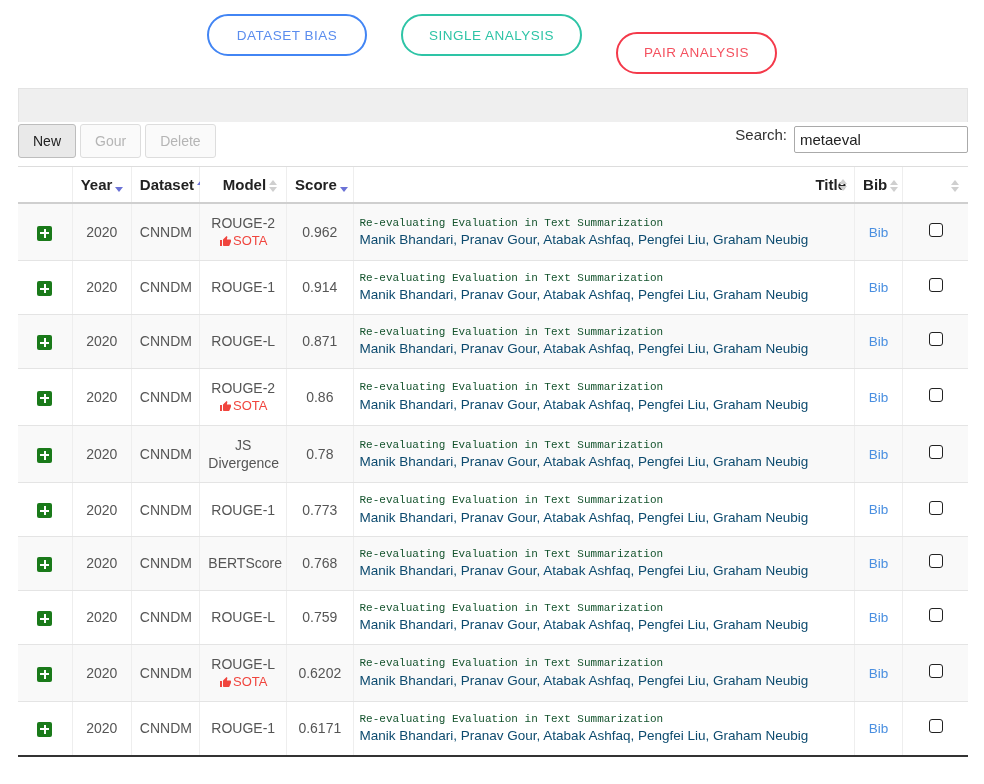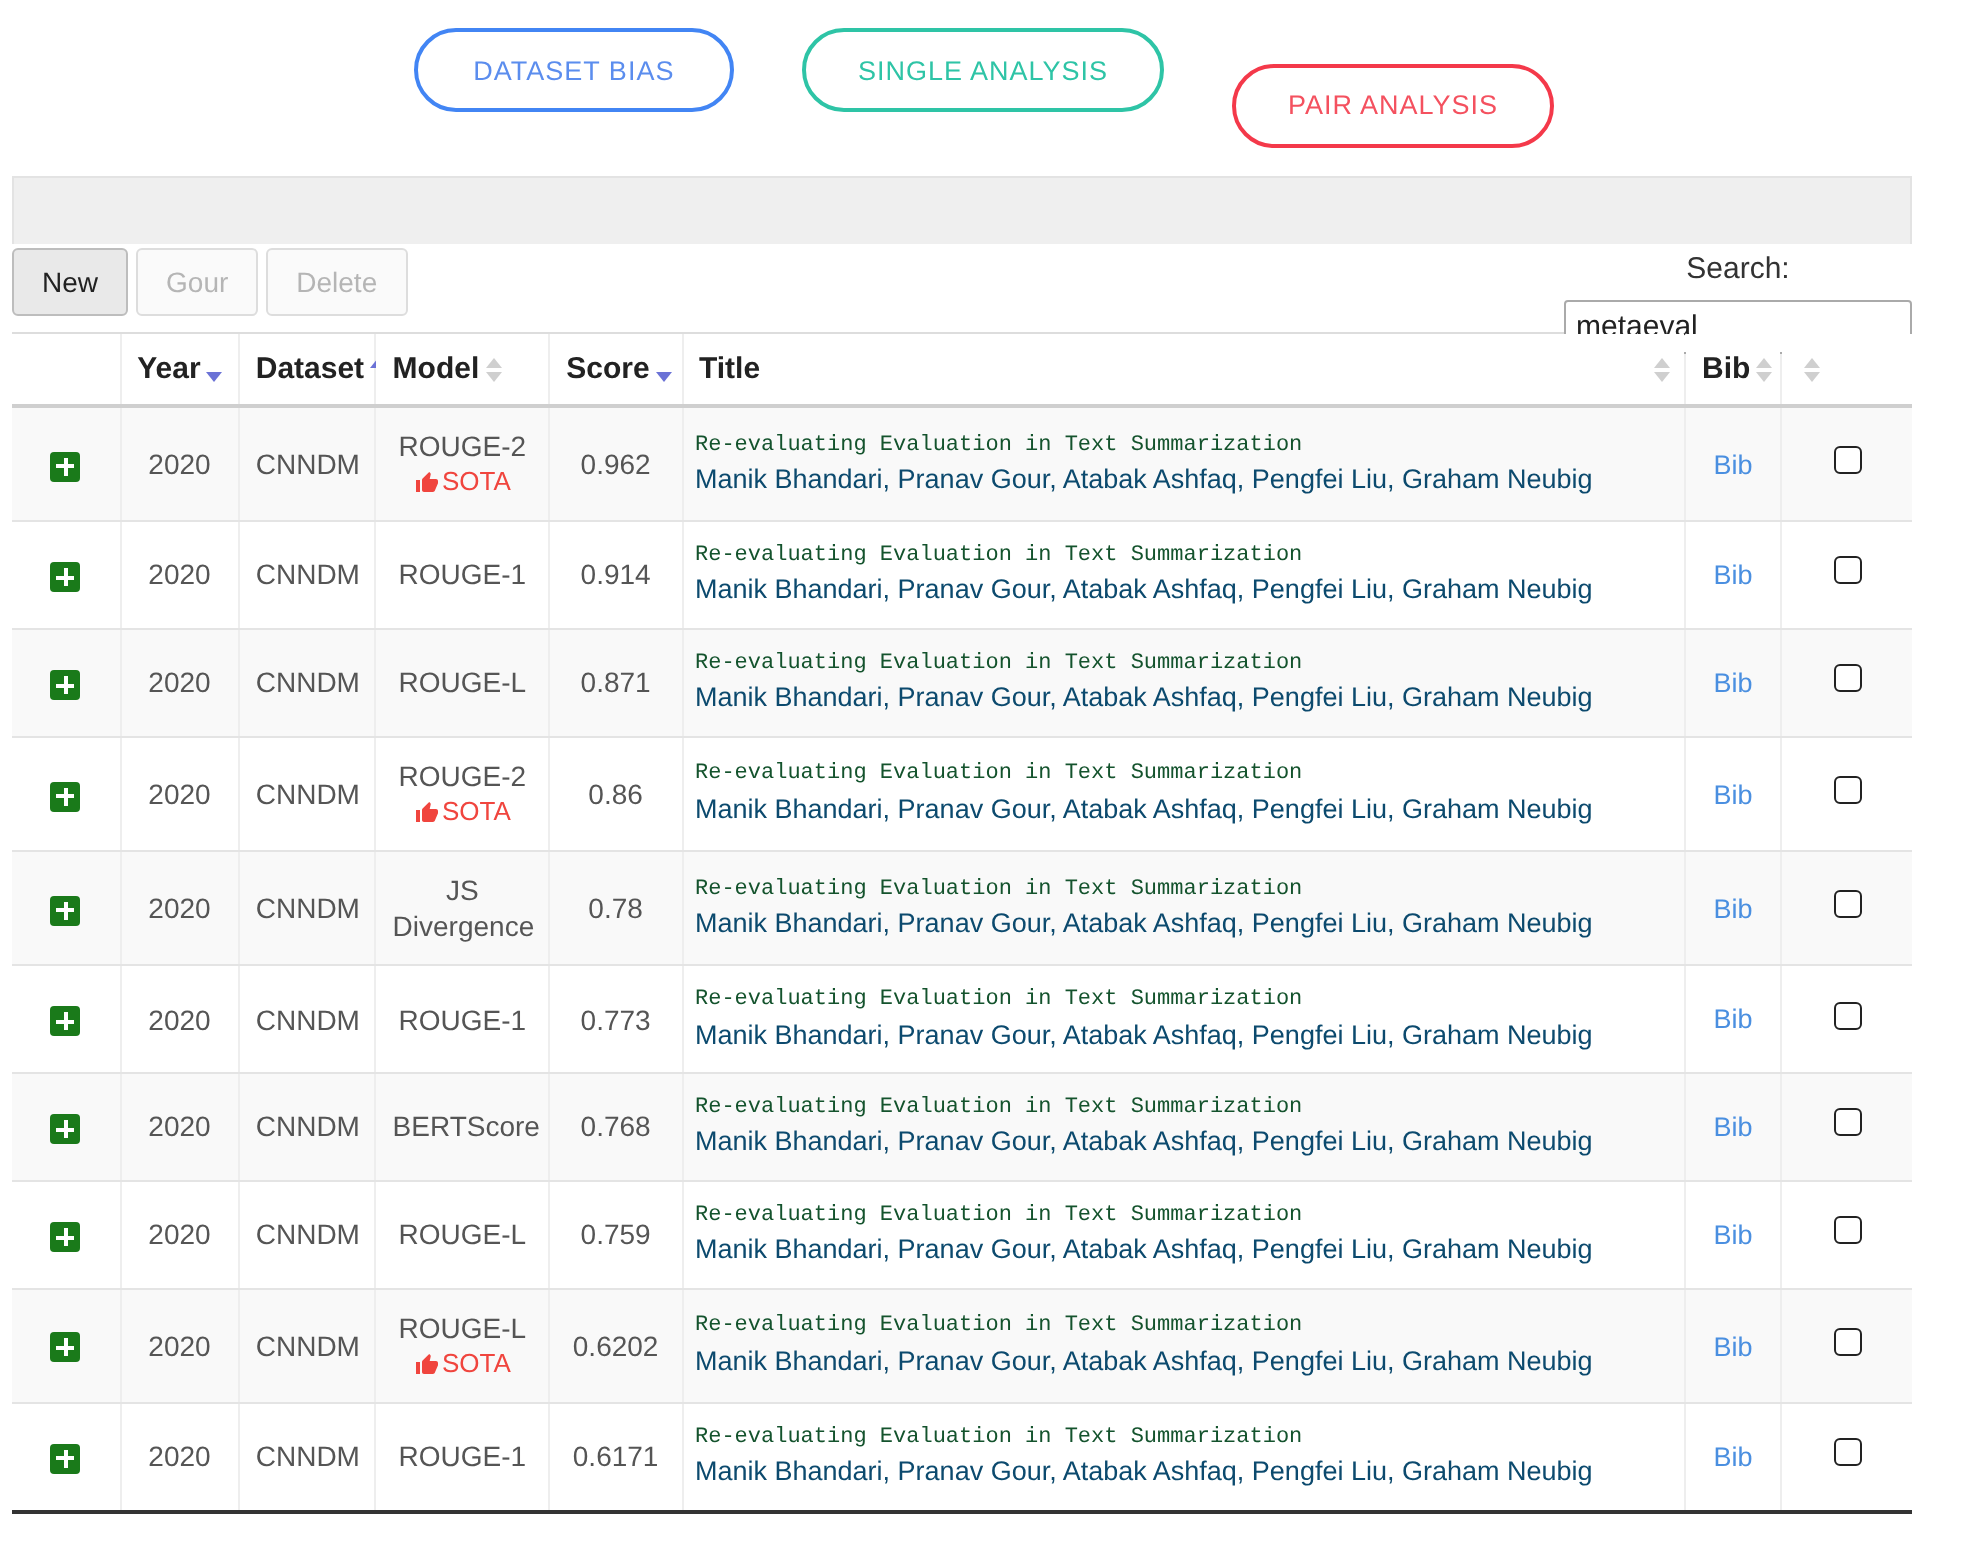--- a/index.html
+++ b/index.html
@@ -34,21 +34,21 @@
     white-space: nowrap;
     font-weight: 400;
   }
   .pill.blue  { border: 2px solid #4285f4; color: #5b8dee; }
   .pill.green { border: 2px solid #2ec4a6; color: #2ec4a6; }
   .pill.red   { border: 2px solid #f4394a; color: #f4515f; }
 
   
   .panel {
     position: absolute;
-    left: 6px;
+    left: 18px;
     top: 88px;
     width: 950px;
   }
   .toolbar-band {
     background: #efefef;
     height: 34px;
     border: 1px solid #e3e3e3;
     border-bottom: none;
   }
   .btnrow {
@@ -75,23 +75,22 @@
     font-family: "Liberation Sans", sans-serif;
   }
   .btn.first { background: #e9e9e9; border-color: #bdbdbd; color: #222; }
   .btn.disabled { color: #b5b5b5; background: #fafafa; border-color: #dddddd; cursor: default; }
 
   .searchbox {
     position: absolute;
     right: 0;
     top: 2px;
     display: flex;
-    align-items: center;
+    align-items: flex-start;
     gap: 7px;
-    flex-direction: column;
   }
   .searchbox label { font-size: 15px; color: #333; }
   .searchbox input {
     width: 174px;
     height: 27px;
     font-size: 15px;
     padding: 2px 5px;
     border: 1px solid #aaaaaa;
     border-radius: 2px;
     color: #222;
@@ -107,21 +106,21 @@
     font-size: 14px;
   }
   table.dt thead th {
     border-top: 1px solid #dddddd;
     border-bottom: 2px solid #cfcfcf;
     border-left: 1px solid #eeeeee;
     padding: 9px 8px;
     font-size: 15px;
     font-weight: bold;
     color: #222222;
-    text-align: left;
+    text-align: right;
     position: relative;
     background: #ffffff;
     cursor: pointer;
     white-space: nowrap;
   }
   table.dt thead th:first-child { border-left: none; }
   table.dt tbody td {
     border-bottom: 1px solid #e4e4e4;
     border-left: 1px solid #eeeeee;
     padding: 10px 8px;

